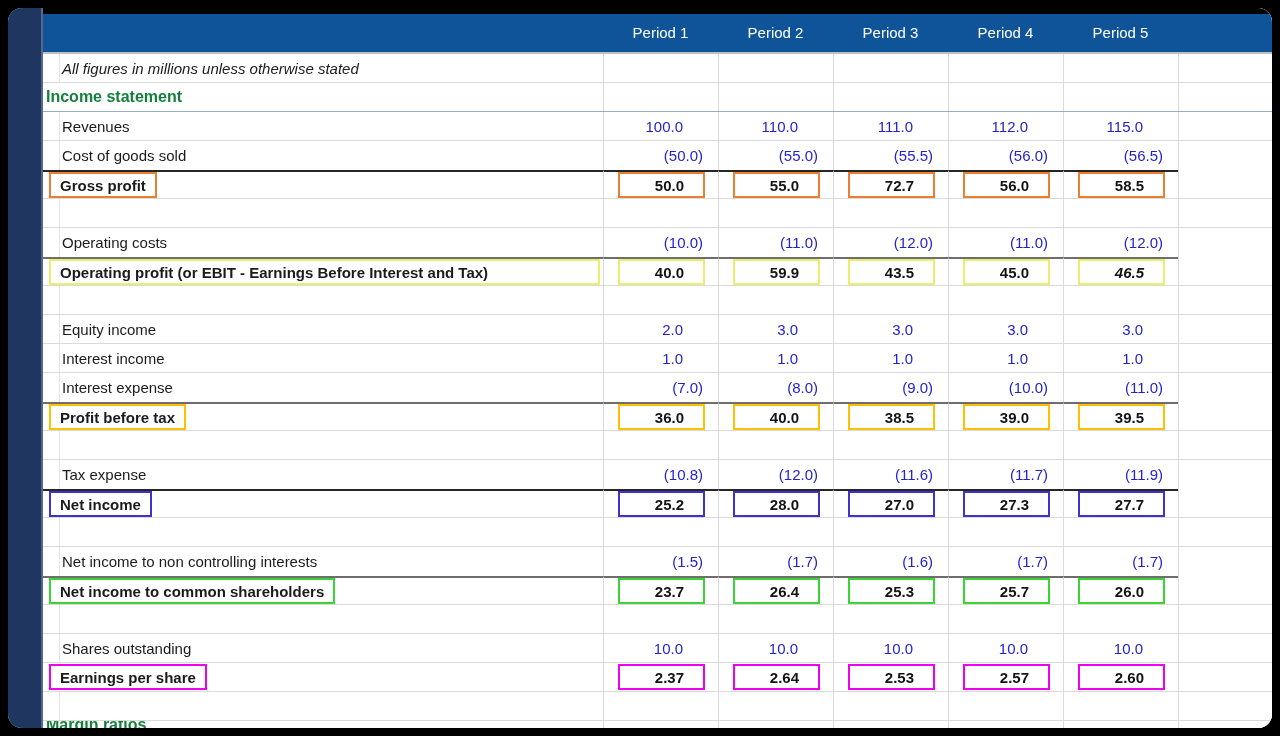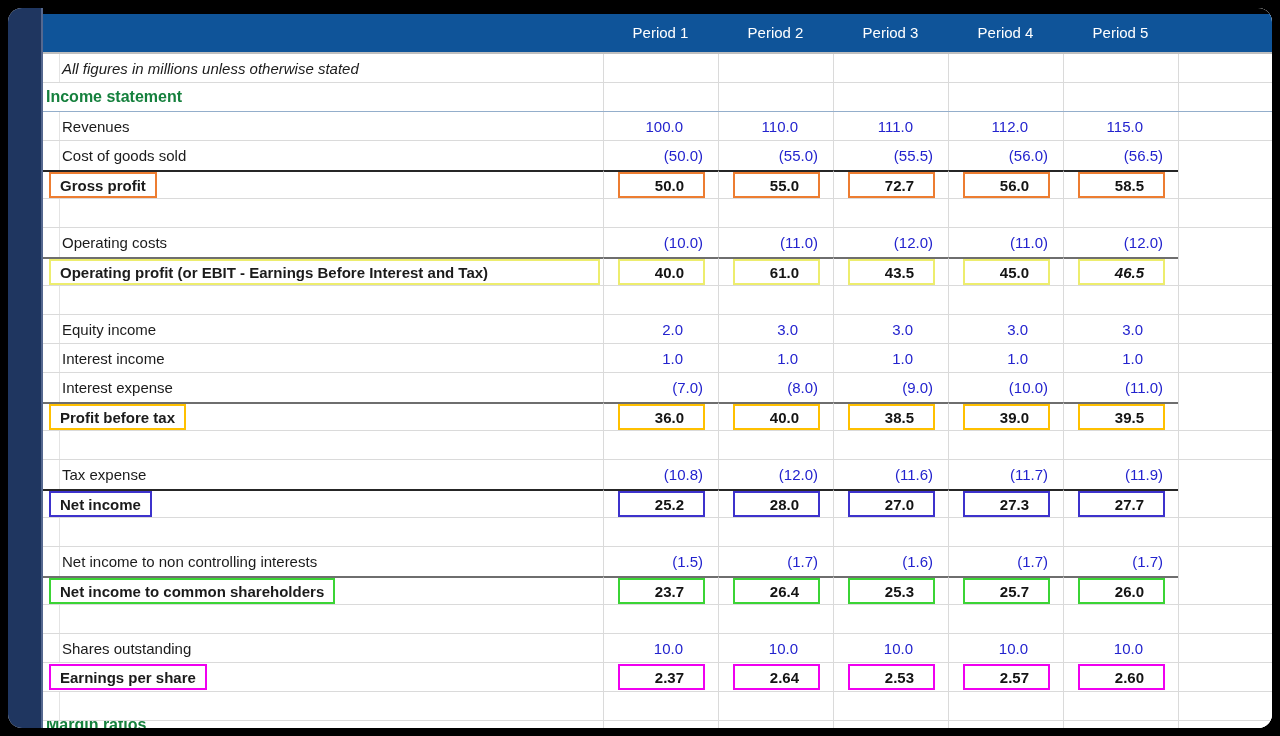--- a/index.html
+++ b/index.html
@@ -195,21 +195,21 @@
                 <span class="lbl bold-lbl">Operating profit (or EBIT - Earnings Before Interest and Tax)</span>
               </span>
             </div>
             <div class="vcell">
               <span class="vbox" style="border-color: rgb(237, 237, 110);">
                 <span class="num">40.0</span>
               </span>
             </div>
             <div class="vcell">
               <span class="vbox" style="border-color: rgb(237, 237, 110);">
-                <span class="num">61.0</span>
+                <span class="num">59.9</span>
               </span>
             </div>
             <div class="vcell">
               <span class="vbox" style="border-color: rgb(237, 237, 110);">
                 <span class="num">43.5</span>
               </span>
             </div>
             <div class="vcell">
               <span class="vbox" style="border-color: rgb(237, 237, 110);">
                 <span class="num">45.0</span>

